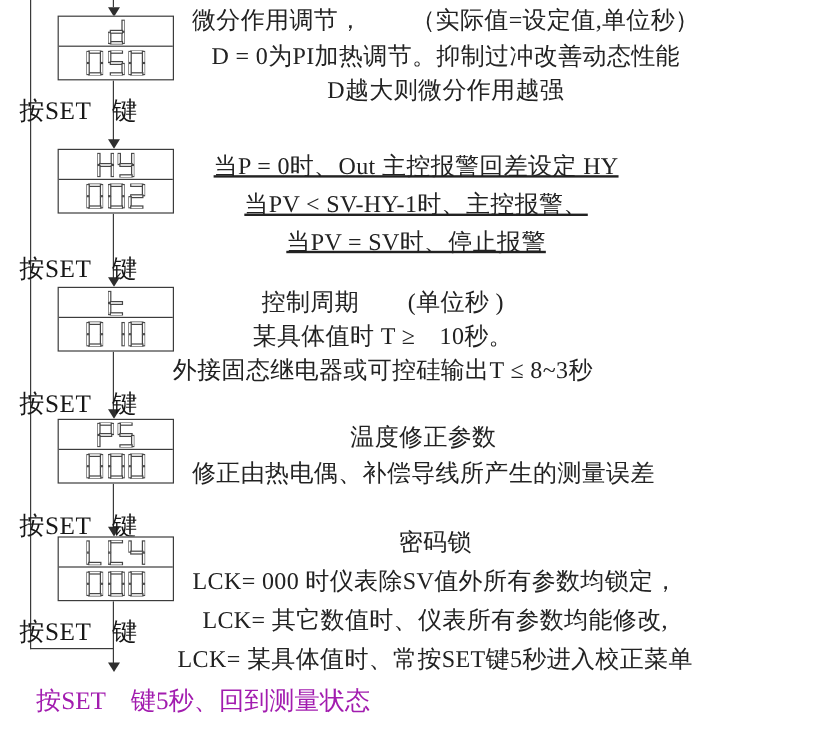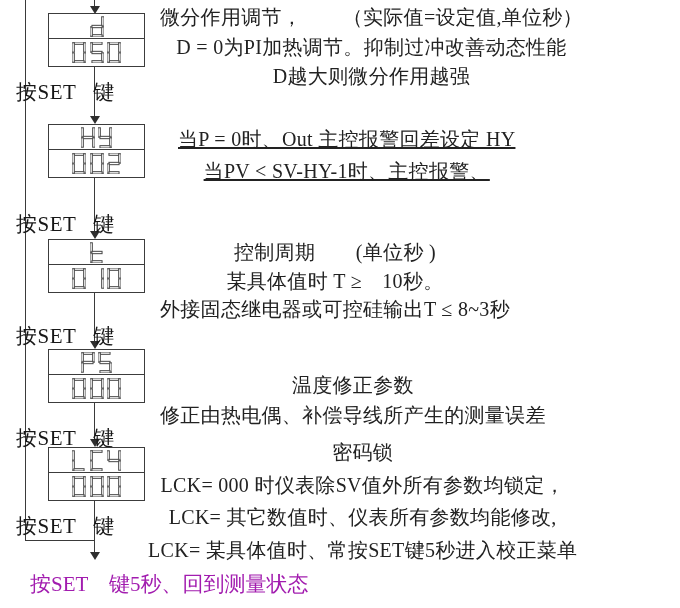--- a/index.html
+++ b/index.html
@@ -156,20 +156,21 @@
           </svg>
         </div>
       </div>
   </div>
   <div class="setkey" style="top:210px;">
     <span>按SET</span><span class="k2">键</span>
   </div>
   <div class="desc" style="left:178px; top:124px; line-height:31.5px;text-decoration:underline;">
     <div>当P = 0时、Out 主控报警回差设定 HY</div>
     <div>当PV &lt; SV-HY-1时、主控报警、</div>
+    <div>当PV = SV时、停止报警</div>
   </div>
 
   <div class="box" style="top:239px;">
     <div class="cell name">
         <div class="seg">
           <svg class="segch" viewBox="0 0 18 27" xmlns="http://www.w3.org/2000/svg">
             <rect x="0" y="1" width="3" height="12"></rect>
             <rect x="0" y="14" width="3" height="12"></rect>
             <rect x="2.5" y="12" width="13" height="3"></rect>
             <rect x="2.5" y="24" width="13" height="3"></rect>
@@ -197,21 +198,21 @@
             <rect x="2.5" y="24" width="13" height="3"></rect>
             <rect x="0" y="14" width="3" height="12"></rect>
             <rect x="0" y="1" width="3" height="12"></rect>
           </svg>
         </div>
       </div>
   </div>
   <div class="setkey" style="top:322px;">
     <span>按SET</span><span class="k2">键</span>
   </div>
-  <div class="desc" style="left:160px; top:238px; line-height:28.5px;">
+  <div class="desc" style="left:144px; top:238px; line-height:28.5px;">
     <div>控制周期　　(单位秒 )</div>
     <div>某具体值时 T ≥　10秒。</div>
     <div>外接固态继电器或可控硅输出T ≤ 8~3秒</div>
   </div>
 
   <div class="box" style="top:349px;">
     <div class="cell name">
         <div class="seg">
           <svg class="segch" viewBox="0 0 18 27" xmlns="http://www.w3.org/2000/svg">
             <rect x="2.5" y="0" width="13" height="3"></rect>
@@ -254,21 +255,21 @@
             <rect x="2.5" y="24" width="13" height="3"></rect>
             <rect x="0" y="14" width="3" height="12"></rect>
             <rect x="0" y="1" width="3" height="12"></rect>
           </svg>
         </div>
       </div>
   </div>
   <div class="setkey" style="top:424px;">
     <span>按SET</span><span class="k2">键</span>
   </div>
-  <div class="desc" style="left:160px; top:350px; line-height:30px;margin-top:20px;">
+  <div class="desc" style="left:160px; top:350px; line-height:30px;">
     <div>温度修正参数</div>
     <div>修正由热电偶、补偿导线所产生的测量误差</div>
   </div>
 
   <div class="box" style="top:447px;">
     <div class="cell name">
         <div class="seg">
           <svg class="segch" viewBox="0 0 18 27" xmlns="http://www.w3.org/2000/svg">
             <rect x="0" y="1" width="3" height="12"></rect>
             <rect x="0" y="14" width="3" height="12"></rect>

